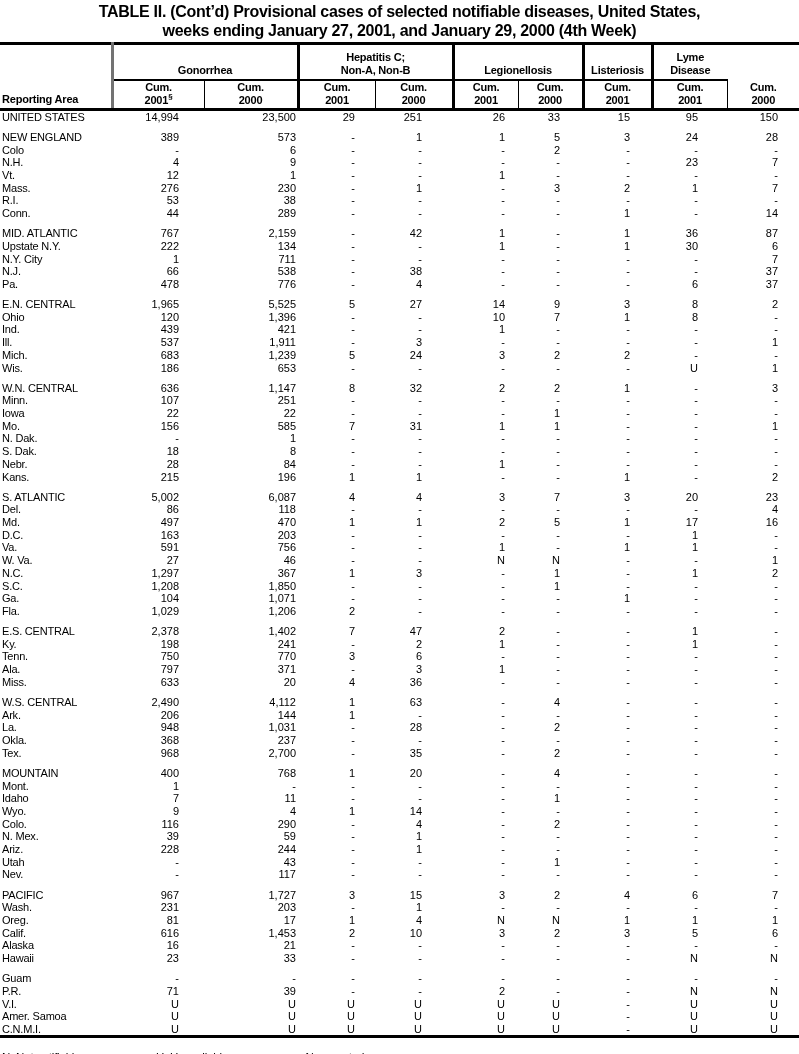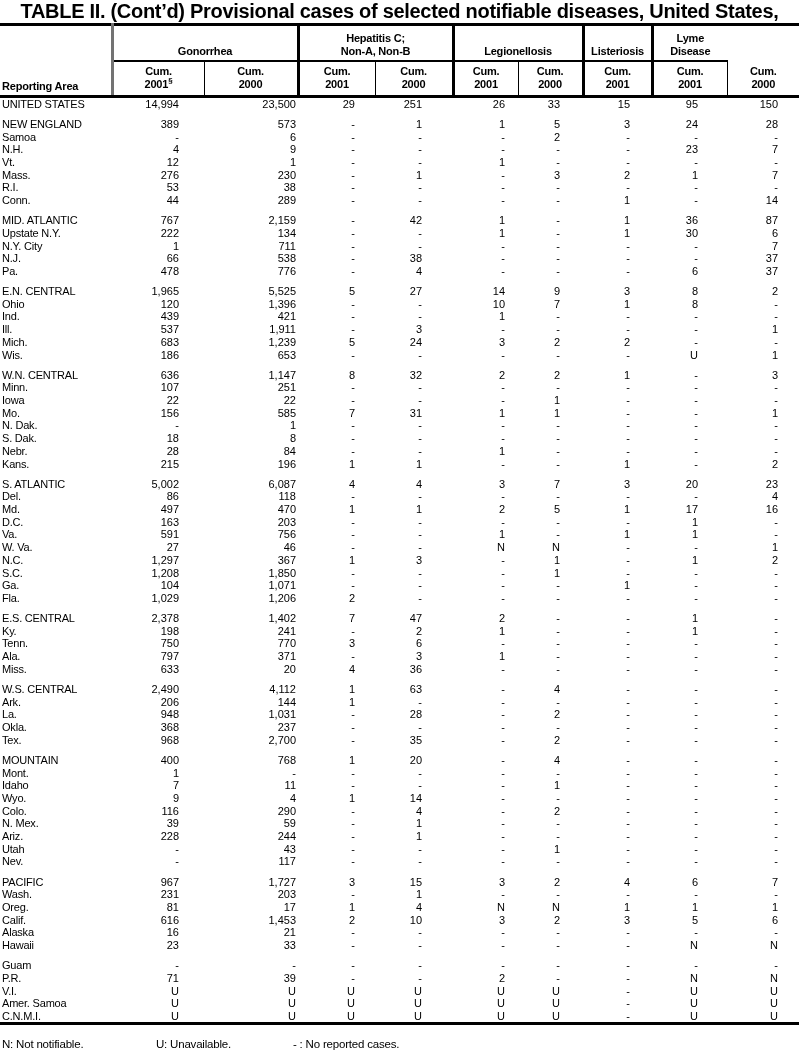--- a/index.html
+++ b/index.html
@@ -8,21 +8,21 @@
     width: 799px;
     font-family: "Liberation Sans", "DejaVu Sans", sans-serif;
     color: #000000;
   }
   .page { width: 799px; height: 1054px; position: relative; overflow: hidden; }
 
   
   .title {
     text-align: center;
     font-weight: bold;
-    font-size: 20px;
+    font-size: 16px;
     line-height: 19px;
     padding-top: 2px;
     letter-spacing: -0.3px;
   }
 
   
   table {
     width: 799px;
     border-collapse: collapse;
     table-layout: fixed;
@@ -57,21 +57,21 @@
   }
   tr.grp-row th.grp {
     height: 36px;
     vertical-align: bottom;
     text-align: center;
     padding-bottom: 2px;
     border-bottom: 2px solid #000;
     line-height: 13px;
   }
   tr.sub-row th {
-    height: 36px;
+    height: 30px;
     text-align: center;
     vertical-align: middle;
     line-height: 13px;
     border-bottom: 3px solid #000;
   }
   .br3 { border-right: 3px solid #000; }
   .bl1 { border-left: 1px solid #000; }
   .sup { font-size: 8px; vertical-align: super; line-height: 0; }
 
   
@@ -109,20 +109,21 @@
   .fn-1 { left: 156px; }
   .fn-2 { left: 293px; }
 </style>
 </head>
 <body>
 
 <div class="page">
 
   <div class="title">
     <div>TABLE II. (Cont’d) Provisional cases of selected notifiable diseases, United States,</div>
+    <div>weeks ending January 27, 2001, and January 29, 2000 (4th Week)</div>
   </div>
 
   <table>
     <colgroup>
       <col class="w-ra">
         <col class="w-c0">
         <col class="w-c1">
         <col class="w-c2">
         <col class="w-c3">
       <col class="w-c4">
@@ -213,21 +214,21 @@
           <td class="num c1">573</td>
           <td class="num c2">-</td>
           <td class="num c3">1</td>
           <td class="num c4">1</td>
           <td class="num c5">5</td>
           <td class="num c6">3</td>
           <td class="num c7">24</td>
           <td class="num c8">28</td>
         </tr>
         <tr>
-          <td class="area">Samoa</td>
+          <td class="area">Colo</td>
           <td class="num c0">-</td>
           <td class="num c1">6</td>
           <td class="num c2">-</td>
           <td class="num c3">-</td>
           <td class="num c4">-</td>
           <td class="num c5">2</td>
           <td class="num c6">-</td>
           <td class="num c7">-</td>
           <td class="num c8">-</td>
         </tr>

